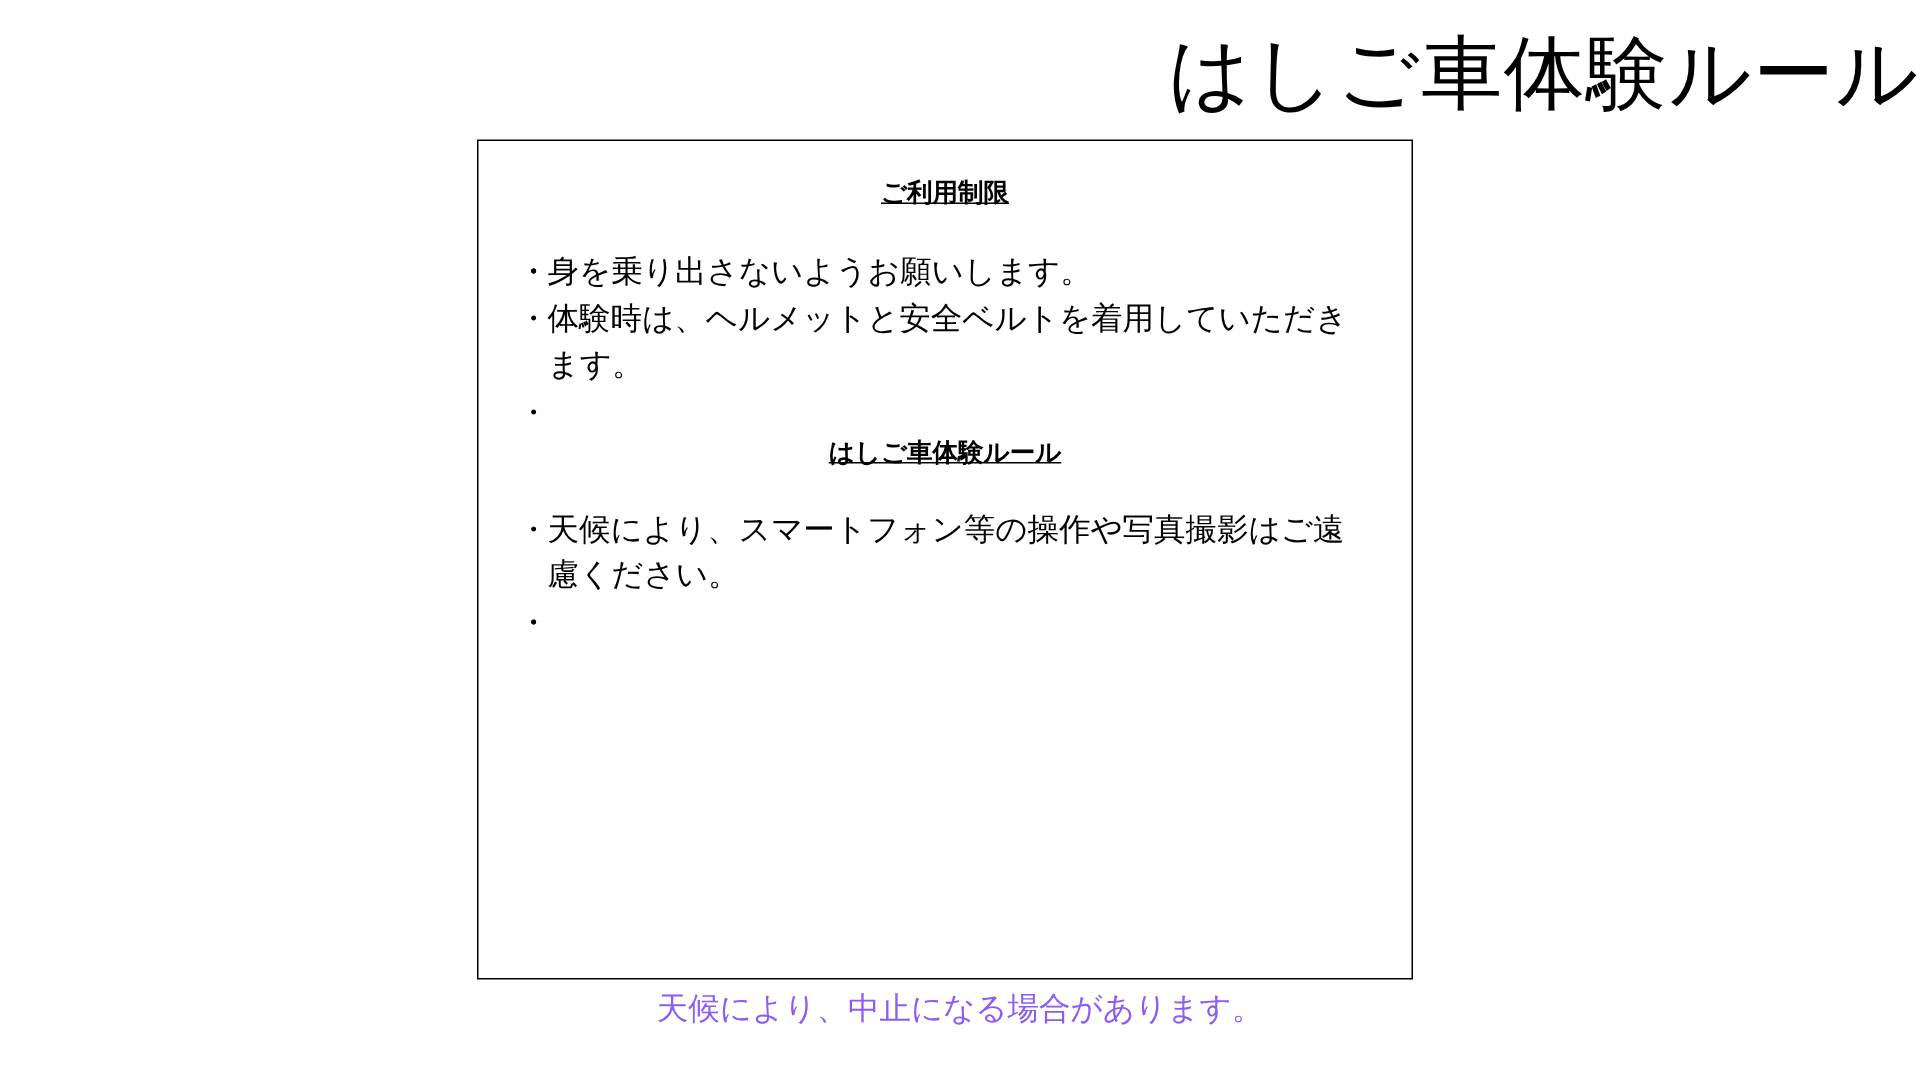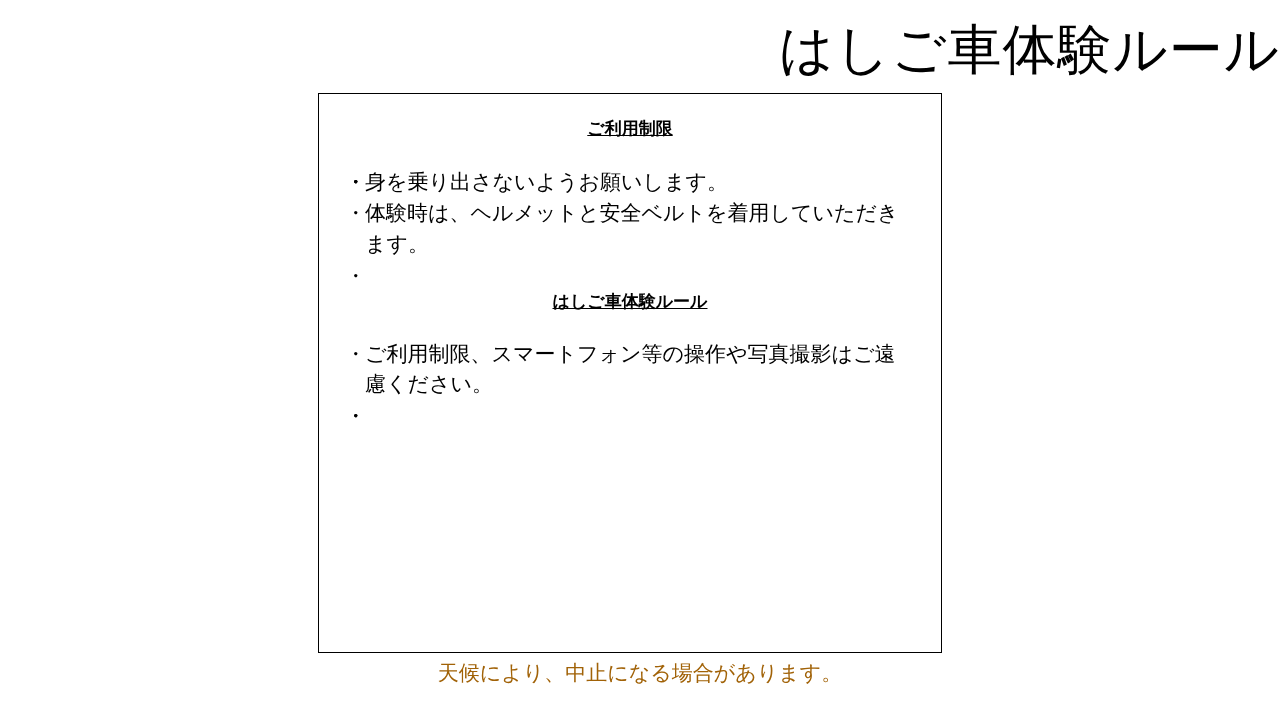--- a/index.html
+++ b/index.html
@@ -77,21 +77,21 @@
     top: 0;
     font-size: 21px;
     line-height: 1.47;
   }
   .footnote {
     position: absolute;
     left: 0;
     top: 658px;
     width: 1280px;
     text-align: center;
-    color: #a16207;
+    color: #8b5cf6;
     font-size: 21px;
     line-height: 1.4;
     white-space: nowrap;
   }
 </style>
 </head>
 <body>
 
 <div class="slide">
 
@@ -126,21 +126,21 @@
 
       <div class="spacer-md"></div>
 
       <div class="section-heading sub">はしご車体験ルール</div>
 
       <div class="spacer-sm"></div>
 
       <ul class="rule-list">
         <li class="rule-item">
           <span class="bullet">・</span>
-          <span>ご利用制限、スマートフォン等の操作や写真撮影はご遠慮ください。</span>
+          <span>天候により、スマートフォン等の操作や写真撮影はご遠慮ください。</span>
         </li>
         <li class="rule-item">
           <span class="bullet">・</span>
         </li>
         <li class="rule-item">
           <span class="bullet">・</span>
         </li>
       </ul>
 
     </div>

